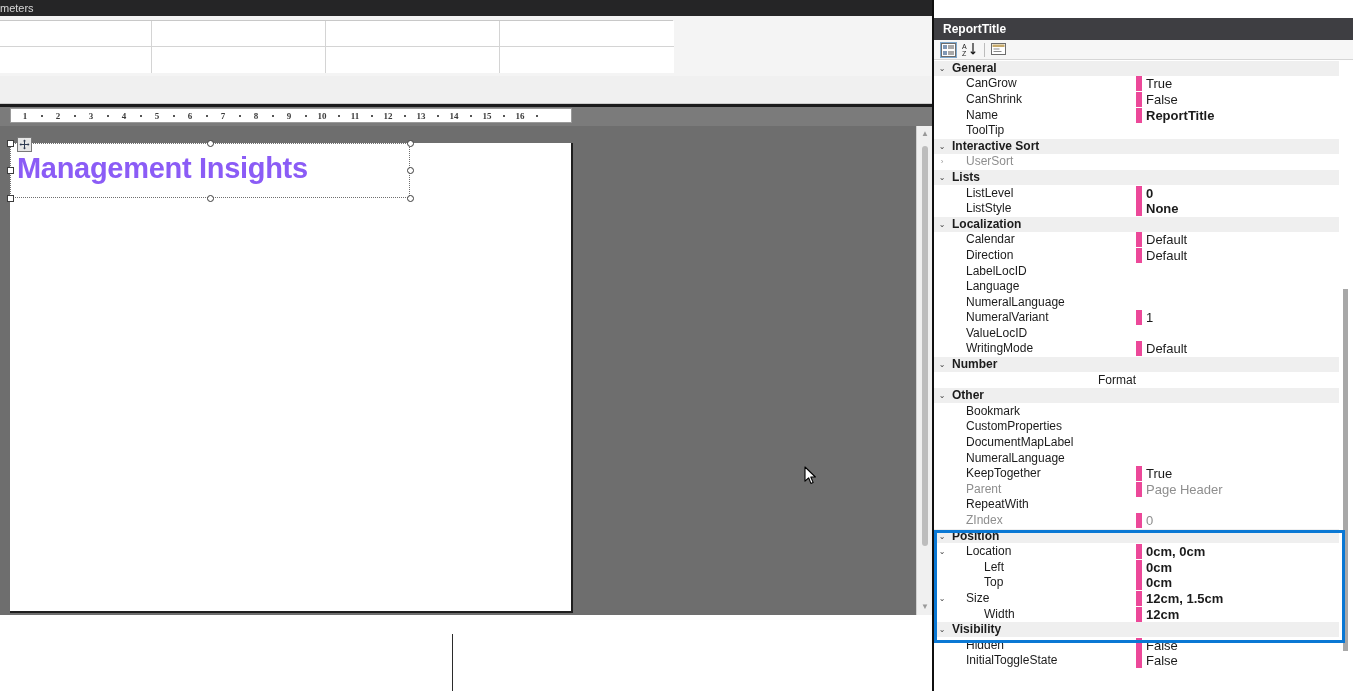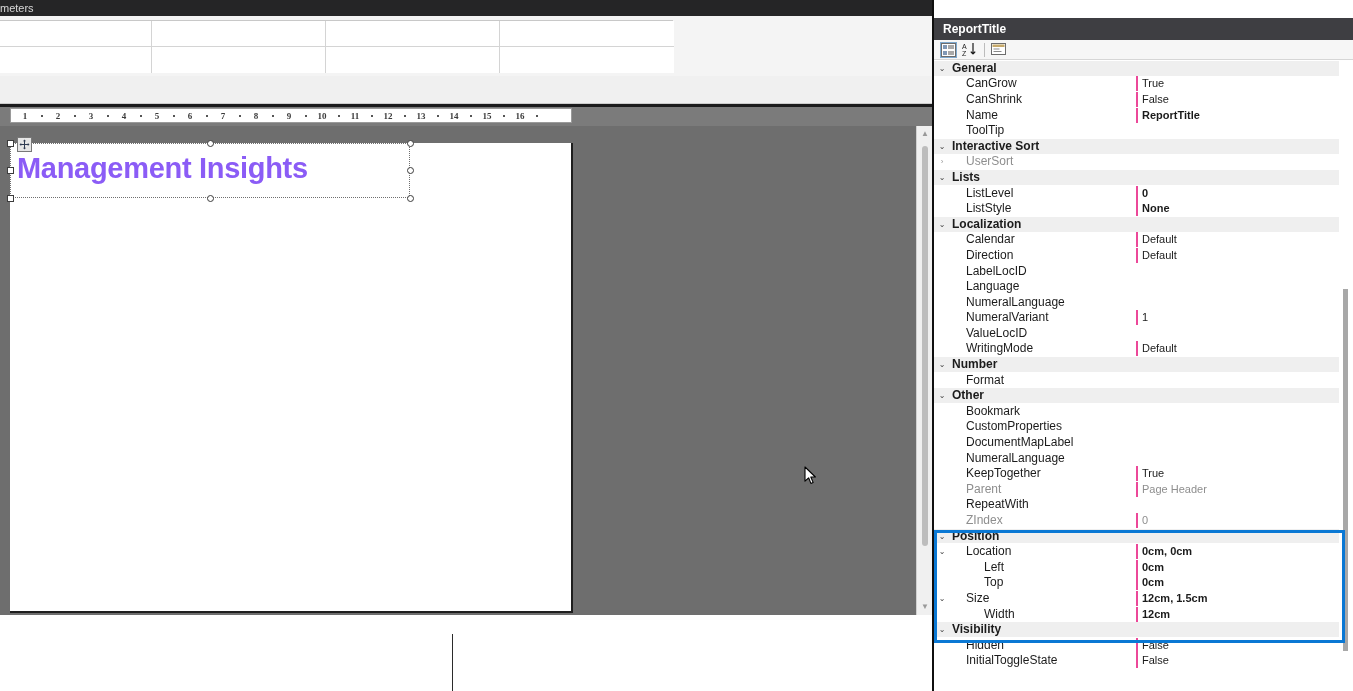--- a/index.html
+++ b/index.html
@@ -273,25 +273,25 @@
   .pr-row.cat .pr-name { font-weight: bold; }
   .pr-name.dim { color: #8e8e8e; }
   .pr-name.hl {
     background: #1277d4; color: #ffffff;
     padding-left: 22px;
     margin-left: 0;
     flex: 0 0 186px;
   }
   .pr-value {
     flex: 1 1 auto;
-    font-size: 11px; color: #1b1b1b;
+    font-size: 13px; color: #1b1b1b;
     line-height: 15px;
     white-space: nowrap; overflow: hidden;
     padding-left: 4px;
-    border-left: 2px solid #ec4899;
+    border-left: 6px solid #ec4899;
   }
   .pr-value.bold { font-weight: bold; }
   .pr-value.dim { color: #8e8e8e; }
   .pr-row.cat .pr-value { border-left: none; }
 
   
   #position-focus {
     position: absolute; left: 934px; top: 530px;
     width: 411px; height: 113px;
     border: 3px solid #0a78d4;
@@ -568,21 +568,21 @@
           <div class="pr-name" style="padding-left: 16px;">WritingMode</div>
           <div class="pr-value">Default</div>
         </div>
         <div class="pr-row cat">
           <div class="pr-twisty">⌄</div>
           <div class="pr-name">Number</div>
           <div class="pr-value"></div>
         </div>
         <div class="pr-row">
           <div class="pr-twisty"></div>
-          <div class="pr-name" style="padding-left: 16px;">Format</div>
+          <div class="pr-name" style="padding-left: 16px; text-align: right;">Format</div>
           <div class="pr-value"></div>
         </div>
         <div class="pr-row cat">
           <div class="pr-twisty">⌄</div>
           <div class="pr-name">Other</div>
           <div class="pr-value"></div>
         </div>
         <div class="pr-row">
           <div class="pr-twisty"></div>
           <div class="pr-name" style="padding-left: 16px;">Bookmark</div>

